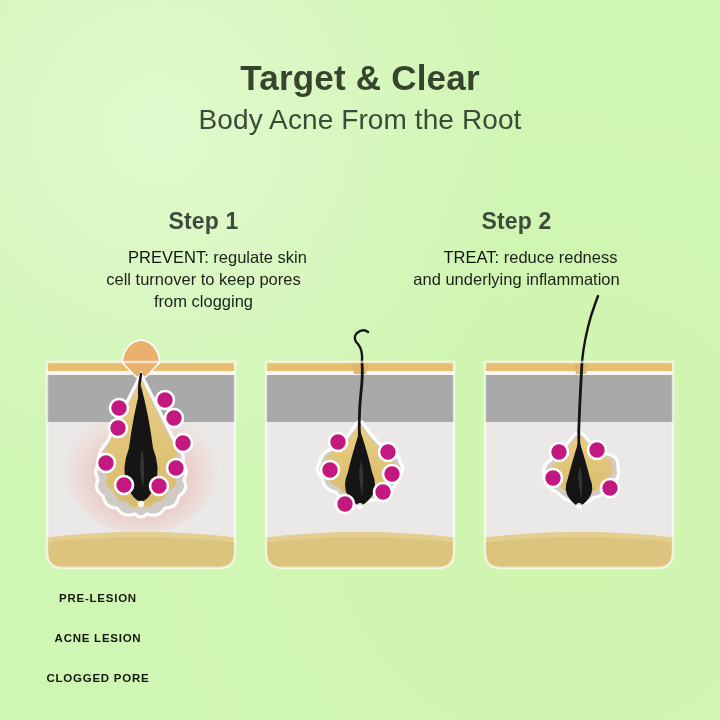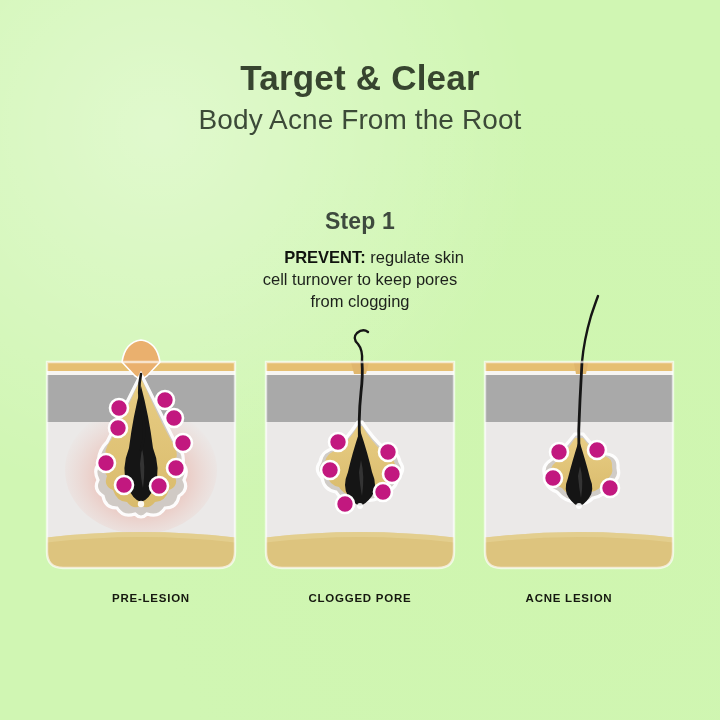--- a/index.html
+++ b/index.html
@@ -71,21 +71,21 @@
     letter-spacing: 0.2px;
   }
   .step-body {
     font-size: 16.5px;
     color: #1d211c;
     line-height: 1.32;
     margin: 0;
     padding: 0 18px;
   }
   .step-body b {
-    font-weight: bold;
+    font-weight: normal;
     color: #11140f;
     margin-left: 28px;
   }
 
   
   .panels {
     position: absolute;
     top: 330px;
     left: 0;
     right: 0;
@@ -106,21 +106,22 @@
   }
 
   
   .captions {
     position: absolute;
     top: 592px;
     left: 0;
     right: 0;
     display: flex;
     justify-content: center;
-    gap: 13px;
+    gap: 28px;
+    flex-direction: column;
   }
   .caption {
     width: 196px;
     text-align: center;
     font-size: 11.5px;
     font-weight: bold;
     letter-spacing: 0.75px;
     color: #15180f;
   }
 </style>
@@ -131,20 +132,24 @@
 
   <div class="title-block">
     <h1 class="title">Target &amp; Clear</h1>
     <h2 class="subtitle">Body Acne From the Root</h2>
   </div>
 
   <div class="steps">
     <div class="step">
       <div class="step-heading">Step 1</div>
       <p class="step-body"><b>PREVENT:</b><span> regulate skin cell turnover to keep pores from clogging</span></p>
+    </div>
+    <div class="step">
+      <div class="step-heading">Step 2</div>
+      <p class="step-body"><b>TREAT:</b><span> reduce redness and underlying inflammation</span></p>
     </div>
   </div>
 
   <div class="panels">
 
     <div class="panel-wrap">
       <svg class="panel-svg" viewBox="0 0 196 260" xmlns="http://www.w3.org/2000/svg">
         <defs>
           <clipPath id="clip1">
             <path d="M4,32 H192 V222 Q192,238 176,238 H20 Q4,238 4,222 Z"></path>
@@ -307,17 +312,17 @@
           <circle cx="129" cy="158" r="9" fill="#c2187f" stroke="#ffffff" stroke-width="2.6"></circle>
         </g>
 
         <path d="M4,32 H192 V222 Q192,238 176,238 H20 Q4,238 4,222 Z" fill="none" stroke="#ffffff" stroke-width="2.4" opacity="0.65"></path>
       </svg>
     </div>
   </div>
 
   <div class="captions">
     <div class="caption">PRE-LESION</div>
+    <div class="caption">ACNE LESION</div>
     <div class="caption">CLOGGED PORE</div>
-    <div class="caption">ACNE LESION</div>
   </div>
 
 </div>
 
 </body></html>

